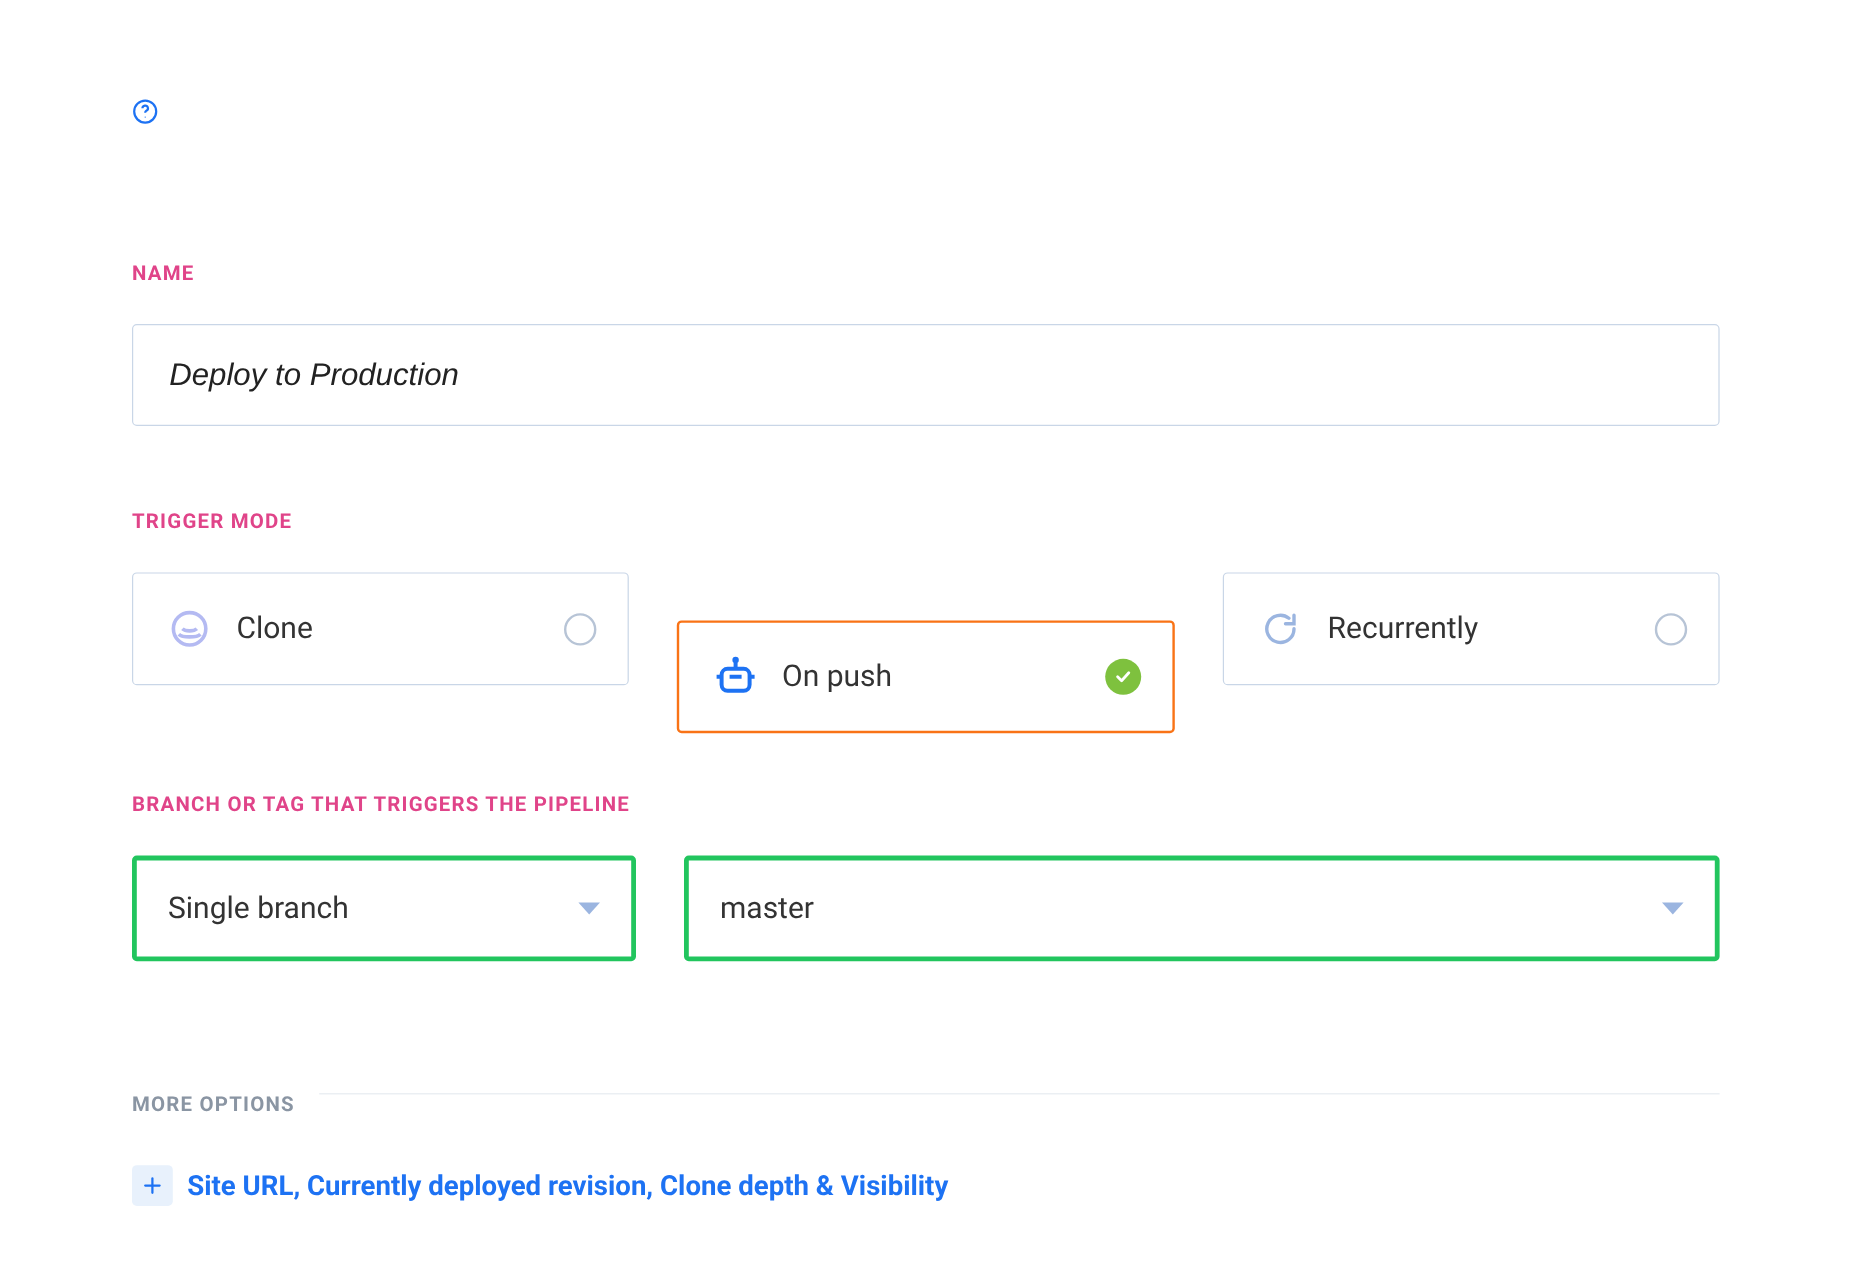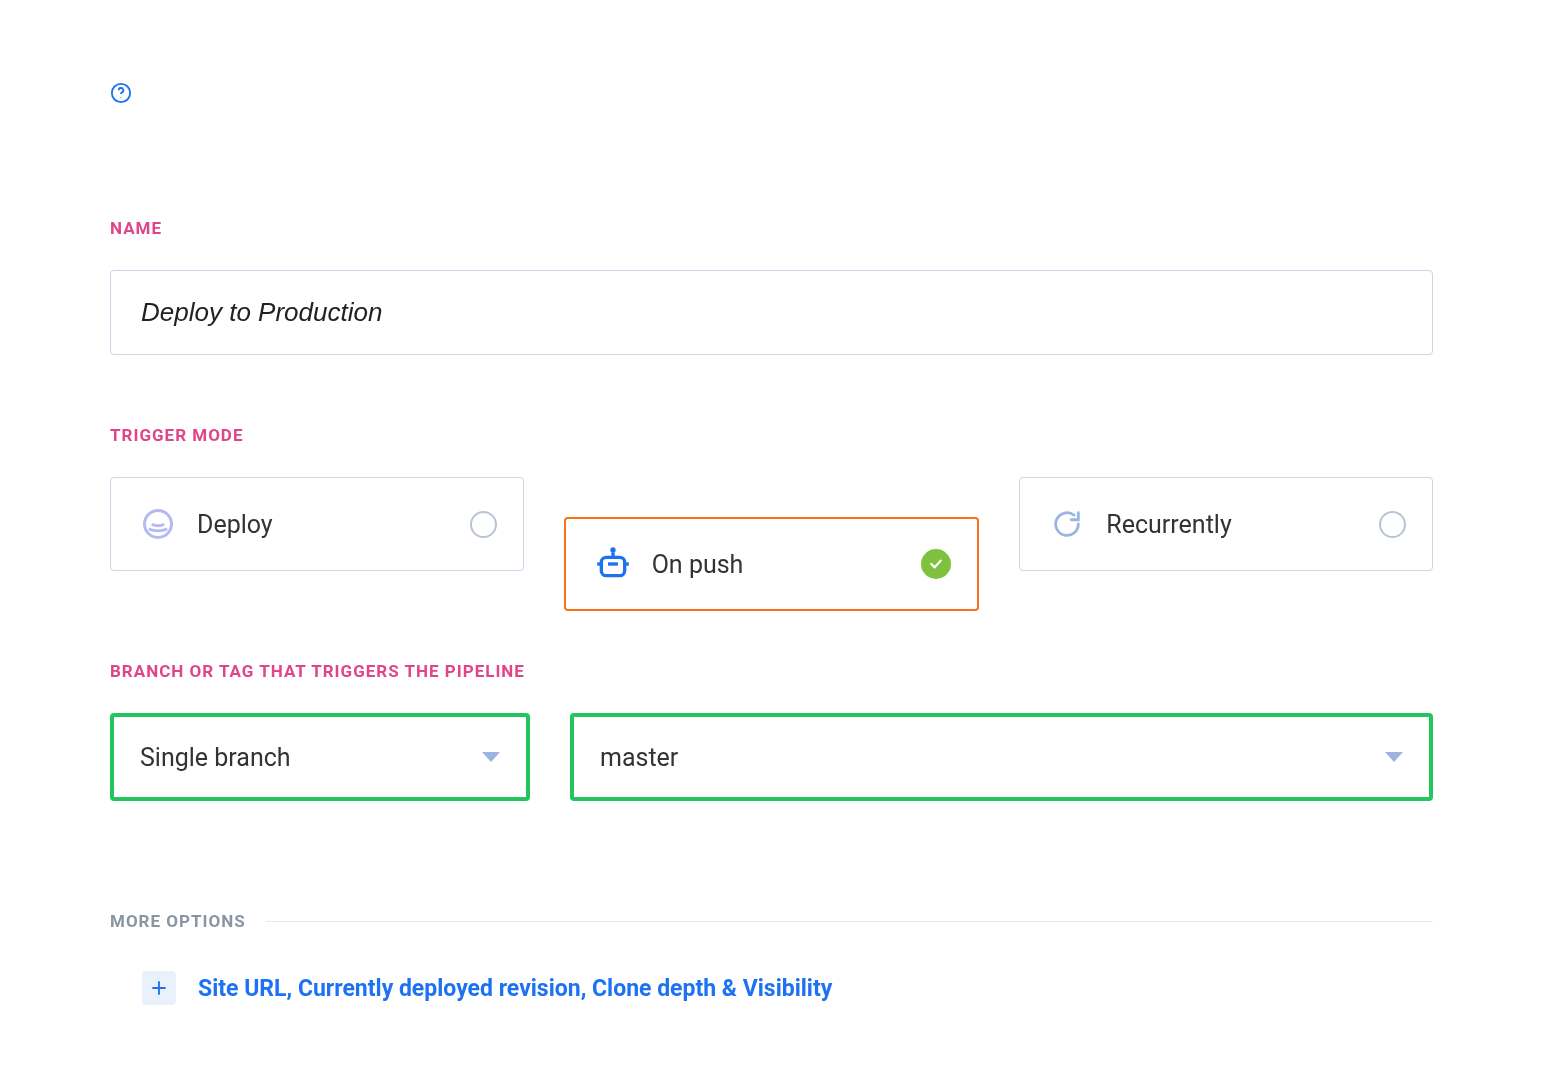--- a/index.html
+++ b/index.html
@@ -84,24 +84,24 @@
     .select-small { width: 420px; }
     .select-large { flex: 1; }
     .select-label { font-size: 25px; color: #333; flex: 1; }
     .caret {
       width: 0; height: 0;
       border-left: 9px solid transparent;
       border-right: 9px solid transparent;
       border-top: 10px solid #9bb5e0;
     }
 
-    .more-row { display: flex; align-items: center; gap: 20px; }
+    .more-row { display: flex; gap: 20px; }
     .more-rule { flex: 1; height: 1px; background: #e6ebf1; }
 
-    .expand-row { display: flex; align-items: center; gap: 22px; margin-top: 40px; margin-left: 32px; }
+    .expand-row { display: flex; align-items: center; gap: 12px; margin-top: 40px; }
     .plus-btn {
       width: 34px; height: 34px; border-radius: 4px;
       background: #e8f1fc;
       display: flex; align-items: center; justify-content: center;
       cursor: pointer;
     }
     .expand-link {
       font-size: 23px;
       font-weight: 700;
       color: #1d72f3;
@@ -139,21 +139,21 @@
 <div class="trigger-row">
 
   <div class="trigger-card">
     <span class="trigger-icon">
       <svg width="36" height="36" viewBox="0 0 24 24" fill="none" stroke="#b4baf2" stroke-width="2">
         <circle cx="12" cy="12" r="9"></circle>
         <path d="M6 15c2 2 10 2 12 0"></path>
         <path d="M8 12c1.5 1.5 6.5 1.5 8 0"></path>
       </svg>
     </span>
-    <span class="trigger-label">Deploy</span>
+    <span class="trigger-label">Clone</span>
     <span class="radio-circle"></span>
   </div>
 
   <div class="trigger-card selected">
     <span class="trigger-icon">
       <svg width="40" height="40" viewBox="0 0 24 24" fill="none" stroke="#1d72f3" stroke-width="2" stroke-linejoin="round">
         <circle cx="12" cy="3.6" r="1.6" fill="#1d72f3" stroke="none"></circle>
         <line x1="12" y1="5" x2="12" y2="8"></line>
         <rect x="5" y="8" width="14" height="11" rx="3"></rect>
         <line x1="9" y1="12" x2="15" y2="12"></line>

